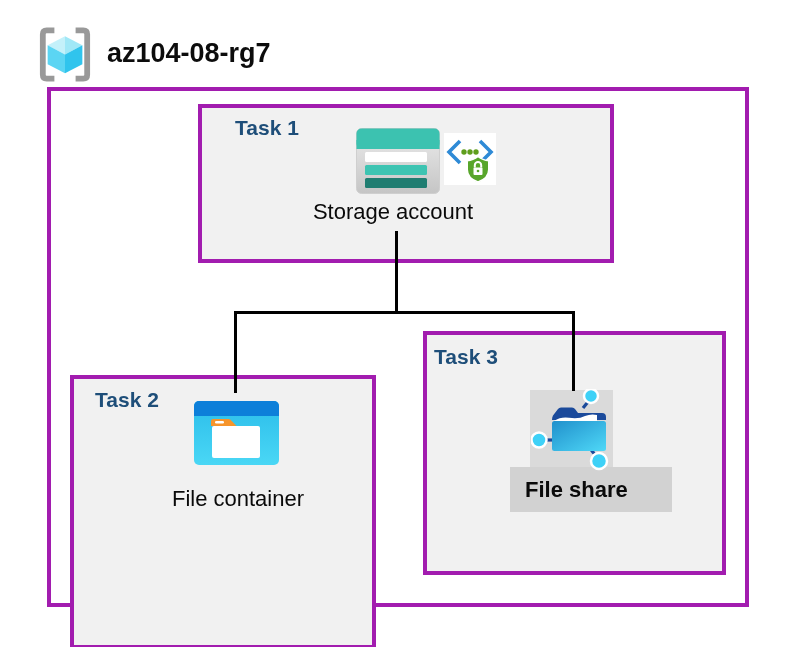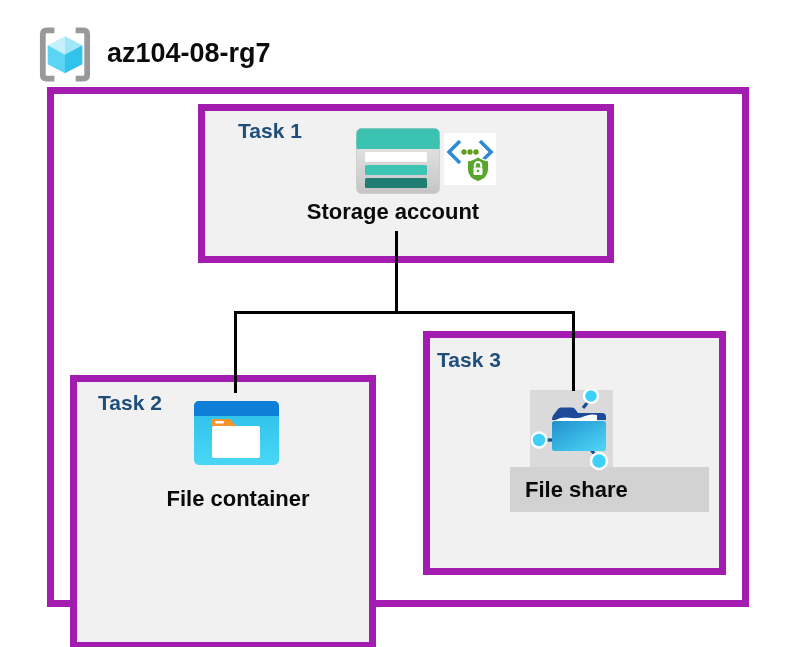--- a/index.html
+++ b/index.html
@@ -7,52 +7,52 @@
     width:788px;height:647px;position:relative;background:#ffffff;
     font-family:"Liberation Sans",sans-serif;overflow:hidden;
   }
   .abs{position:absolute;}
   
   #rg-title{
     left:107px;top:38px;font-size:27px;font-weight:700;color:#0c0c0c;
     letter-spacing:0px;white-space:nowrap;
   }
   
-  .box{position:absolute;border:7px solid #a21caf;box-sizing:border-box;}
+  .box{position:absolute;border:4px solid #a21caf;box-sizing:border-box;}
   #outer-box{left:47px;top:87px;width:702px;height:520px;background:#ffffff;}
   .task-box{background:#f1f1f1;}
   #task1-box{left:198px;top:104px;width:416px;height:159px;}
   #task2-box{left:70px;top:331px;width:306px;height:274px;margin-top:44px;}
   #task3-box{left:423px;top:331px;width:303px;height:244px;}
   .task-label{
     position:absolute;font-size:21px;font-weight:700;color:#1e4e79;white-space:nowrap;
   }
   #task1-label{left:33px;top:8px;}
   #task2-label{left:21px;top:9px;}
   #task3-label{left:7px;top:10px;text-align:right;}
   .resource-label{
-    position:absolute;font-size:22px;font-weight:700;color:#0a0a0a;
+    position:absolute;font-size:22px;font-weight:400;color:#0a0a0a;
     text-align:center;width:300px;white-space:nowrap;z-index:7;
   }
   #storage-label{left:243px;top:199px;}
   #blob-label{left:88px;top:486px;}
   
   .connector{position:absolute;background:#000;z-index:5;}
   #conn-trunk{left:395px;top:231px;width:3px;height:82px;}
   #conn-horizontal{left:234px;top:311px;width:341px;height:3px;}
   #conn-branch-blob{left:234px;top:311px;width:3px;height:82px;}
   #conn-branch-fs{left:572px;top:311px;width:3px;height:80px;}
   
   #rg-icon{left:38px;top:26px;width:54px;height:57px;}
   #storage-icon{left:356px;top:128px;width:84px;height:66px;z-index:6;}
   #secure-icon{left:444px;top:133px;width:52px;height:52px;z-index:6;}
   #blob-icon{left:194px;top:401px;width:85px;height:64px;z-index:6;}
   #fs-backdrop{left:530px;top:390px;width:83px;height:78px;background:#dadada;z-index:4;}
   #fs-icon{left:531px;top:389px;width:80px;height:82px;z-index:6;}
-  #fs-label-backdrop{left:510px;top:467px;width:199px;height:45px;background:#d2d2d2;z-index:5;}
+  #fs-label-backdrop{left:510px;top:467px;width:162px;height:45px;background:#d2d2d2;z-index:5;}
   #fs-label{
     position:absolute;left:15px;top:0;height:45px;line-height:45px;
     font-size:22px;font-weight:700;color:#0a0a0a;white-space:nowrap;
   }
 </style>
 </head>
 <body>
 
 <svg id="rg-icon" class="abs" viewBox="0 0 56 58">
   <path d="M17 4 H9 Q5 4 5 8 V50 Q5 54 9 54 H17" fill="none" stroke="#999999" stroke-width="6"></path>

